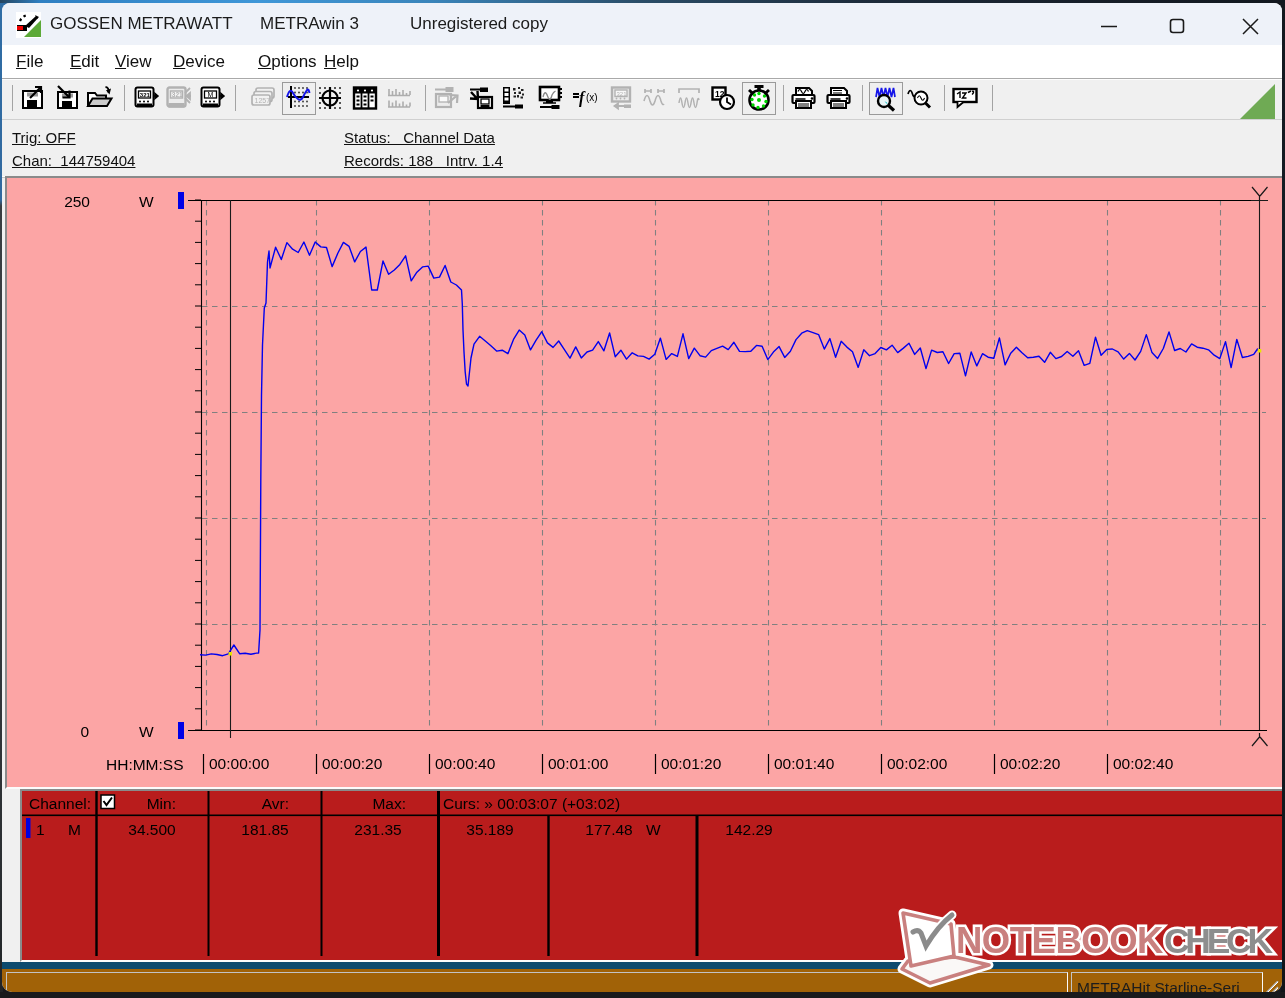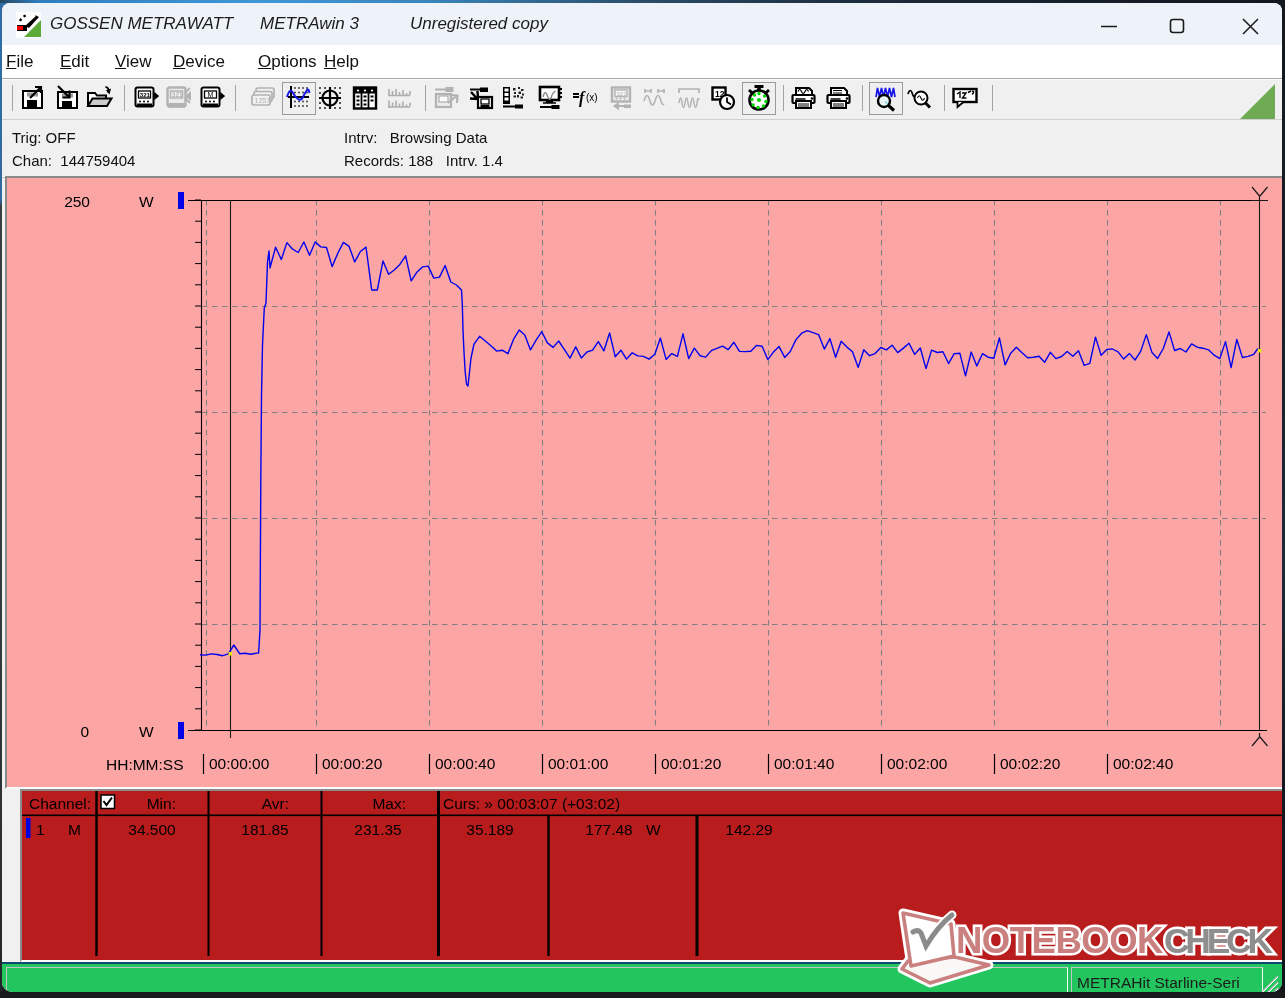--- a/index.html
+++ b/index.html
@@ -8,42 +8,42 @@
   .strip-top{position:absolute;left:0;top:0;width:1285px;height:3px;
     background:linear-gradient(90deg,#25455f 0px,#2e7fc2 40px,#3f97d8 260px,#3a85bb 430px,#2a4d68 640px,#1d2c3c 860px,#161e28 1100px,#12181f 1285px);}
   .corner-tl{position:absolute;left:0;top:0;width:18px;height:16px;background:#2d6ca7;}
   .strip-left{position:absolute;left:0;top:3px;width:3px;height:995px;
     background:linear-gradient(180deg,#2f6da5 0px,#32699f 197px,#393d41 203px,#35393d 600px,#2a2e31 880px,#202326 995px);}
   .strip-right{position:absolute;right:0;top:3px;width:4px;height:995px;
     background:linear-gradient(180deg,#14191f 0px,#161d26 300px,#1d2a3a 560px,#131920 760px,#101418 995px);}
   .strip-bottom{position:absolute;left:0;top:992px;width:1285px;height:6px;background:#191a1c;}
   .win{position:absolute;left:2px;top:3px;width:1280px;height:989px;background:#f0f0f0;
        border-radius:8px 8px 10px 10px;overflow:hidden;}
-  .titlebar{position:absolute;left:0;top:0;width:100%;height:42px;background:#eef2f9;font-style:italic;}
+  .titlebar{position:absolute;left:0;top:0;width:100%;height:42px;background:#eef2f9;}
   .titlebar .t{position:absolute;top:11px;font-size:17px;color:#1b1b1b;white-space:pre;}
   .menubar{position:absolute;left:0;top:42px;width:100%;height:33px;background:#ffffff;}
   .menubar .m{position:absolute;top:7px;font-size:17px;color:#101010;}
   .toolbar{position:absolute;left:0;top:75px;width:100%;height:41px;background:#f0f0f0;
            border-top:1px solid #a9a9a9;box-shadow:inset 0 1px 0 #fdfdfd;}
   .tb-sep{position:absolute;top:6px;width:1px;height:26px;background:#a3a3a3;}
   .tb{position:absolute;top:4px;width:28px;height:30px;}
   .tb svg{position:absolute;left:1px;top:2px;}
   .tb.pressed{background:#efefef;border:1px solid #9a9a9a;width:32px;height:31px;top:3px;}
   .tb.pressed svg{left:2px;top:1px;}
   .tri{position:absolute;}
   .info{position:absolute;left:0;top:116px;width:100%;height:57px;background:#f0f0f0;
         border-top:1px solid #d0d0d0;border-bottom:1px solid #c6c6c6;box-shadow:inset 0 -1px 0 #fff;}
-  .itx{position:absolute;font-size:15px;color:#101010;white-space:pre;}
+  .itx{position:absolute;font-size:15px;color:#101010;white-space:pre;text-decoration:underline;}
   .chartpanel{position:absolute;left:3px;top:173px;width:1266px;height:609px;
       border-top:2px solid #8a8a8a;border-left:2px solid #8a8a8a;
       border-right:2px solid #fbfbfb;border-bottom:2px solid #fbfbfb;background:#fca5a5;padding-left:30px;}
   .tablepanel{position:absolute;left:18px;top:786px;width:1266px;height:169px;
       border-top:2px solid #8a8a8a;border-left:2px solid #8a8a8a;
       border-right:2px solid #fbfbfb;border-bottom:2px solid #fbfbfb;background:#b91c1c;text-decoration:underline;}
-  .statusbar{position:absolute;left:0;top:959px;width:100%;height:30px;background:#22c55e;border-top:2px solid #0c4a6e;}
+  .statusbar{position:absolute;left:0;top:959px;width:100%;height:30px;background:#a16207;border-top:7px solid #0c4a6e;}
   .scell{position:absolute;top:3px;height:24px;border:1px solid #c3c3c3;border-bottom-color:#fafafa;border-right-color:#fafafa;}
   .wm{position:absolute;left:893px;top:903px;width:392px;height:95px;}
 </style>
 </head>
 <body>
 <div class="corner-tl"></div>
 <div class="strip-top"></div>
 <div class="strip-left"></div>
 <div class="strip-right"></div>
 <div class="strip-bottom"></div>
@@ -61,22 +61,22 @@
     <span class="t" style="left:48px">GOSSEN METRAWATT</span>
     <span class="t" style="left:258px">METRAwin 3</span>
     <span class="t" style="left:408px">Unregistered copy</span>
     <svg style="position:absolute;left:1095px;top:0" width="180" height="42" viewBox="0 0 180 42">
       <path d="M4 23.5 h16" stroke="#1a1a1a" stroke-width="1.6"></path>
       <rect x="73.5" y="16.5" width="13" height="13" rx="2.5" fill="none" stroke="#1a1a1a" stroke-width="1.6"></rect>
       <path d="M146 16 l15 15 M161 16 l-15 15" stroke="#1a1a1a" stroke-width="1.5"></path>
     </svg>
   </div>
   <div class="menubar">
-    <span class="m" style="left:4px"><u>F</u>ile</span>
-    <span class="m" style="left:58px"><u>E</u>dit</span>
+    <span class="m" style="left:14px"><u>F</u>ile</span>
+    <span class="m" style="left:68px"><u>E</u>dit</span>
     <span class="m" style="left:113px"><u>V</u>iew</span>
     <span class="m" style="left:171px"><u>D</u>evice</span>
     <span class="m" style="left:256px"><u>O</u>ptions</span>
     <span class="m" style="left:322px"><u>H</u>elp</span>
   </div>
   <div class="toolbar">
     <div class="tb-sep" style="left:10px"></div>
     <div class="tb" style="left:17px">
         <svg width="26" height="26" viewBox="0 0 26 26">
       <path d="M3 6 v17 h19 V6 z" fill="#fff" stroke="#000" stroke-width="2"></path>
@@ -393,21 +393,21 @@
     </svg>
       </div>
     <div class="tb-sep" style="left:990px"></div>
     <svg class="tri" style="left:1237px;top:4px" width="37" height="37" viewBox="0 0 37 37">
         <polygon points="1,36 36,1 36,36" fill="#6faa54"></polygon>
       </svg>
   </div>
   <div class="info">
     <span class="itx" style="left:10px;top:9px">Trig: OFF</span>
     <span class="itx" style="left:10px;top:32px">Chan:  144759404</span>
-    <span class="itx" style="left:342px;top:9px">Intrv:   Browsing Data</span>
+    <span class="itx" style="left:342px;top:9px">Status:   Channel Data</span>
     <span class="itx" style="left:342px;top:32px">Records: 188   Intrv. 1.4</span>
   </div>
   <div class="chartpanel">
    <svg style="position:absolute;left:0;top:0" width="1266" height="605" viewBox="0 0 1266 605">
     <g transform="translate(-7,-178)">
      <g font-family="Liberation Sans" font-size="15.5" fill="#000">
       <text x="90" y="207" text-anchor="end">250</text>
       <text x="139" y="207">W</text>
       <text x="89" y="737" text-anchor="end">0</text>
       <text x="139" y="737">W</text>

